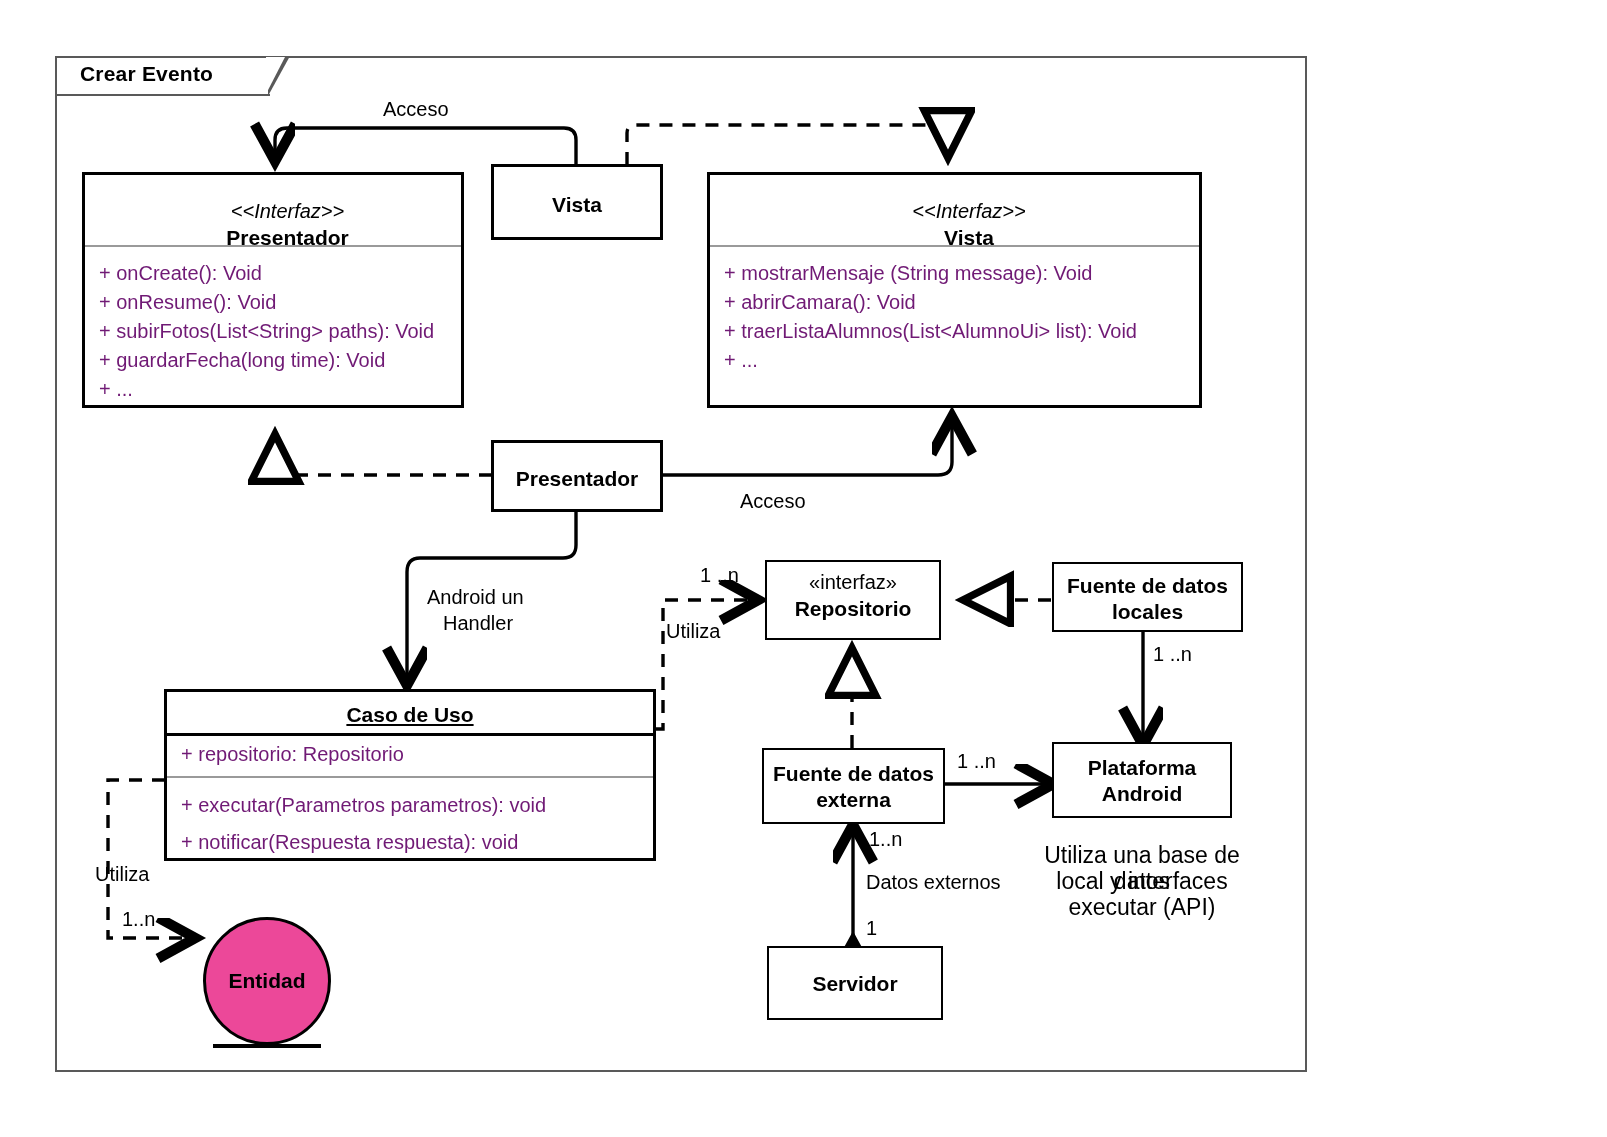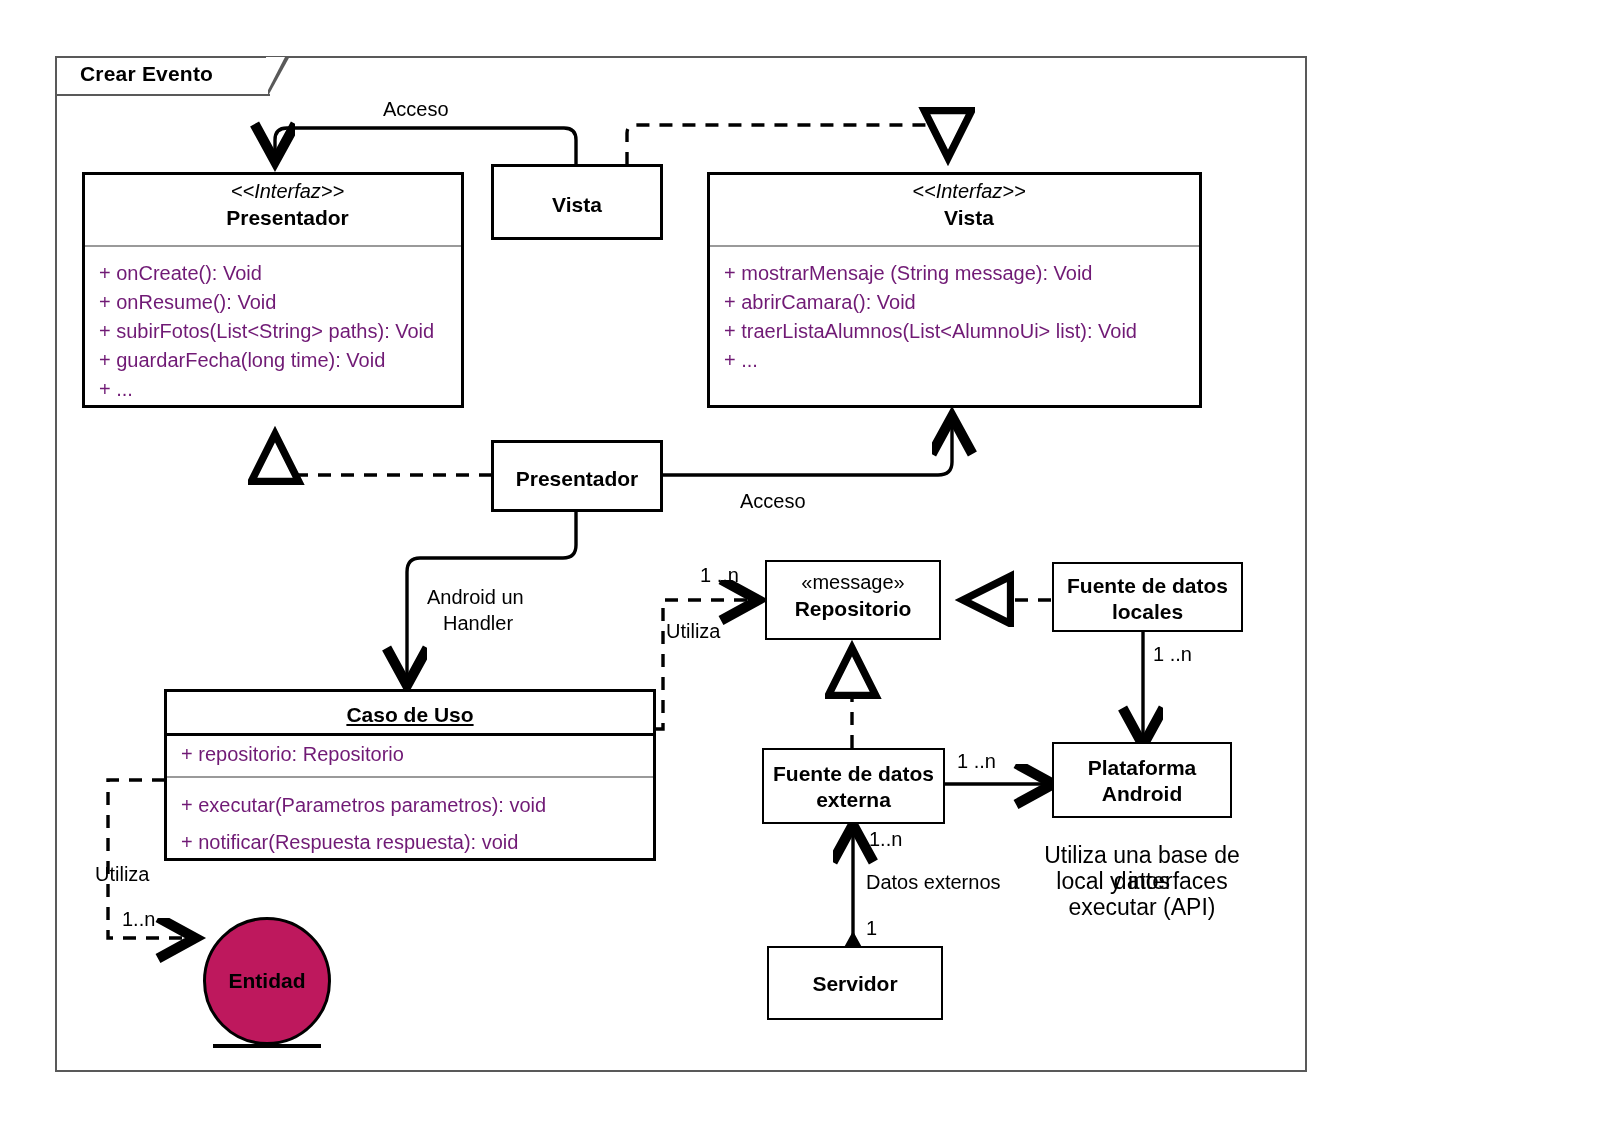--- a/index.html
+++ b/index.html
@@ -76,21 +76,21 @@
     box-sizing: border-box;
     border: 3px solid #000000;
     background: #ffffff;
   }
   .box-thin {
     border-width: 2px;
   }
   .cls-header {
     box-sizing: border-box;
     text-align: center;
-    padding-top: 4px;
+    padding-top: 24px;
     margin-left: 29px;
   }
   .stereo {
     font-style: italic;
     font-size: 20px;
     color: #000;
     line-height: 1.25;
   }
   .stereo-g {
     font-style: normal;
@@ -147,21 +147,21 @@
     color: #000;
     text-align: center;
     line-height: 26px;
   }
 
   
   .circle {
     position: absolute;
     border: 3px solid #000;
     border-radius: 50%;
-    background: #be185d;
+    background: #ec4899;
     box-sizing: border-box;
     display: flex;
     align-items: center;
     justify-content: center;
     font-weight: bold;
     font-size: 21px;
     color: #000;
     text-align: center;
   }
   .circle-base {
@@ -278,21 +278,21 @@
       <div>+ notificar(Respuesta respuesta): void</div>
     </div>
   </div>
 
   <div class="circle" style="left:203px; top:917px; width:128px; height:128px;">
     <span>Entidad</span>
   </div>
   <div class="circle-base" style="left:213px; top:1044px; width:108px;"></div>
 
   <div class="box box-thin" style="left:765px; top:560px; width:176px; height:80px;">
-    <div class="stereo-g" style="text-align:center; margin-top:8px;">«message»</div>
+    <div class="stereo-g" style="text-align:center; margin-top:8px;">«interfaz»</div>
     <div class="cls-name" style="text-align:center;">Repositorio</div>
   </div>
 
   <div class="box box-thin" style="left:1052px; top:562px; width:191px; height:70px;">
     <div class="simple-label" style="top:10px;">Fuente de datos</div>
     <div class="simple-label" style="top:36px;">locales</div>
   </div>
 
   <div class="box box-thin" style="left:762px; top:748px; width:183px; height:76px;">
     <div class="simple-label" style="top:12px;">Fuente de datos</div>

